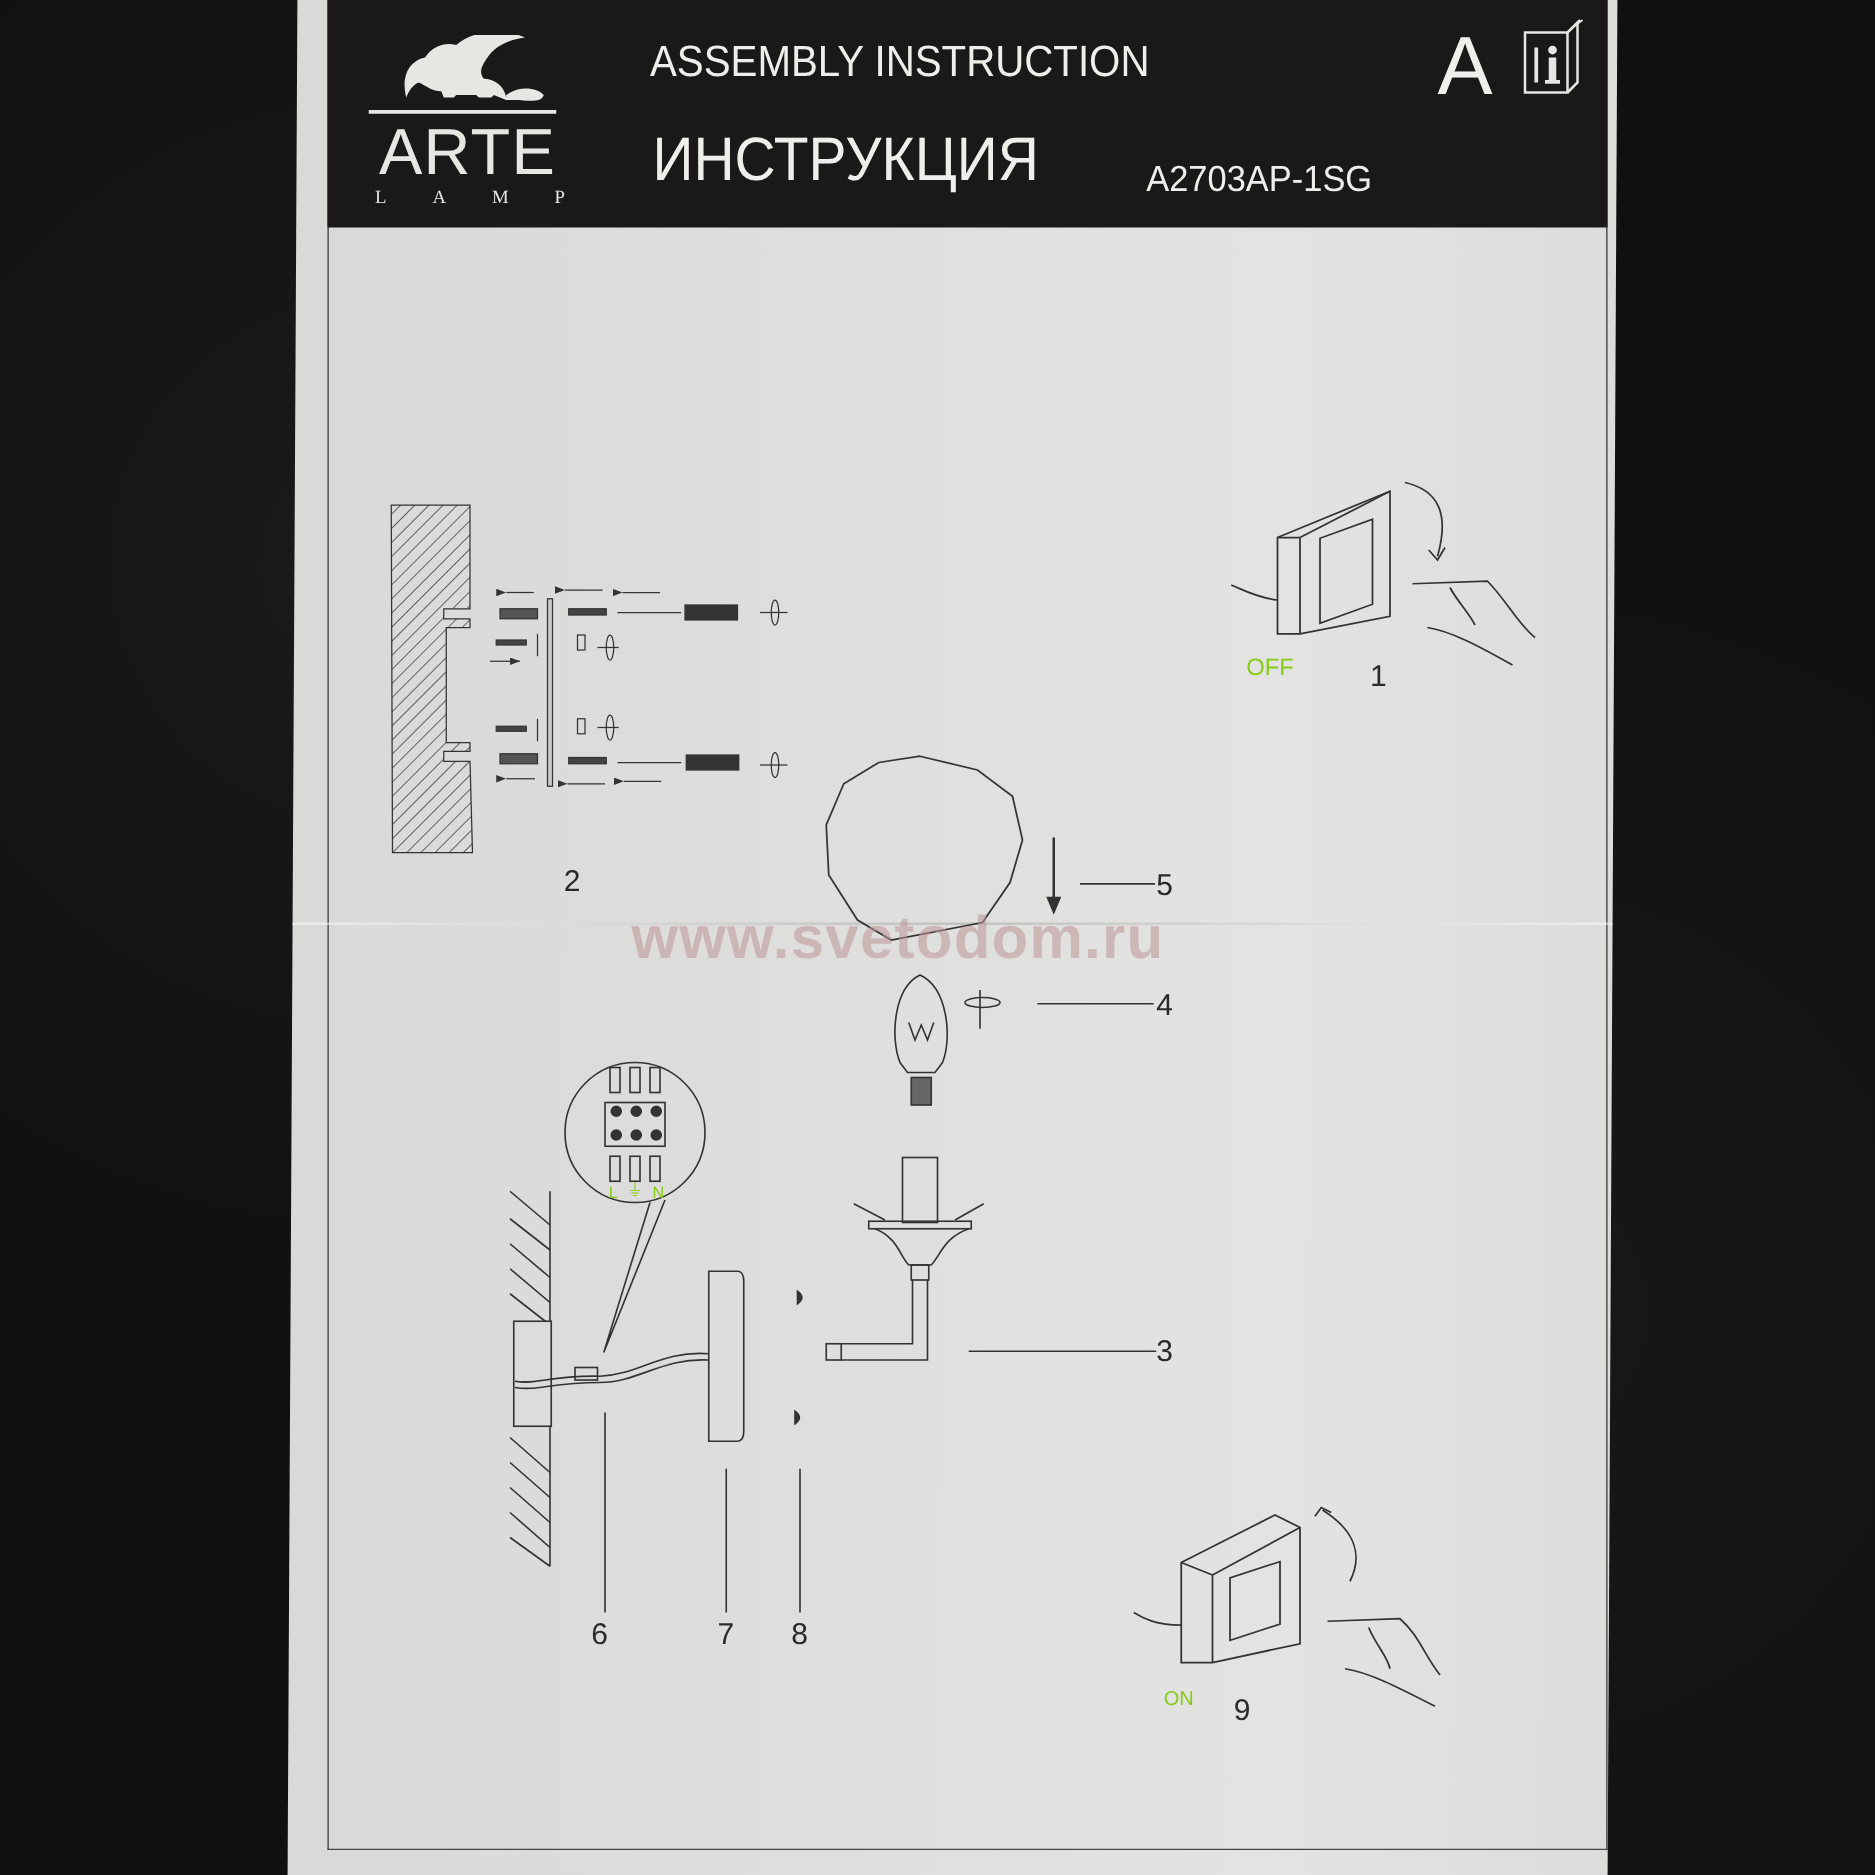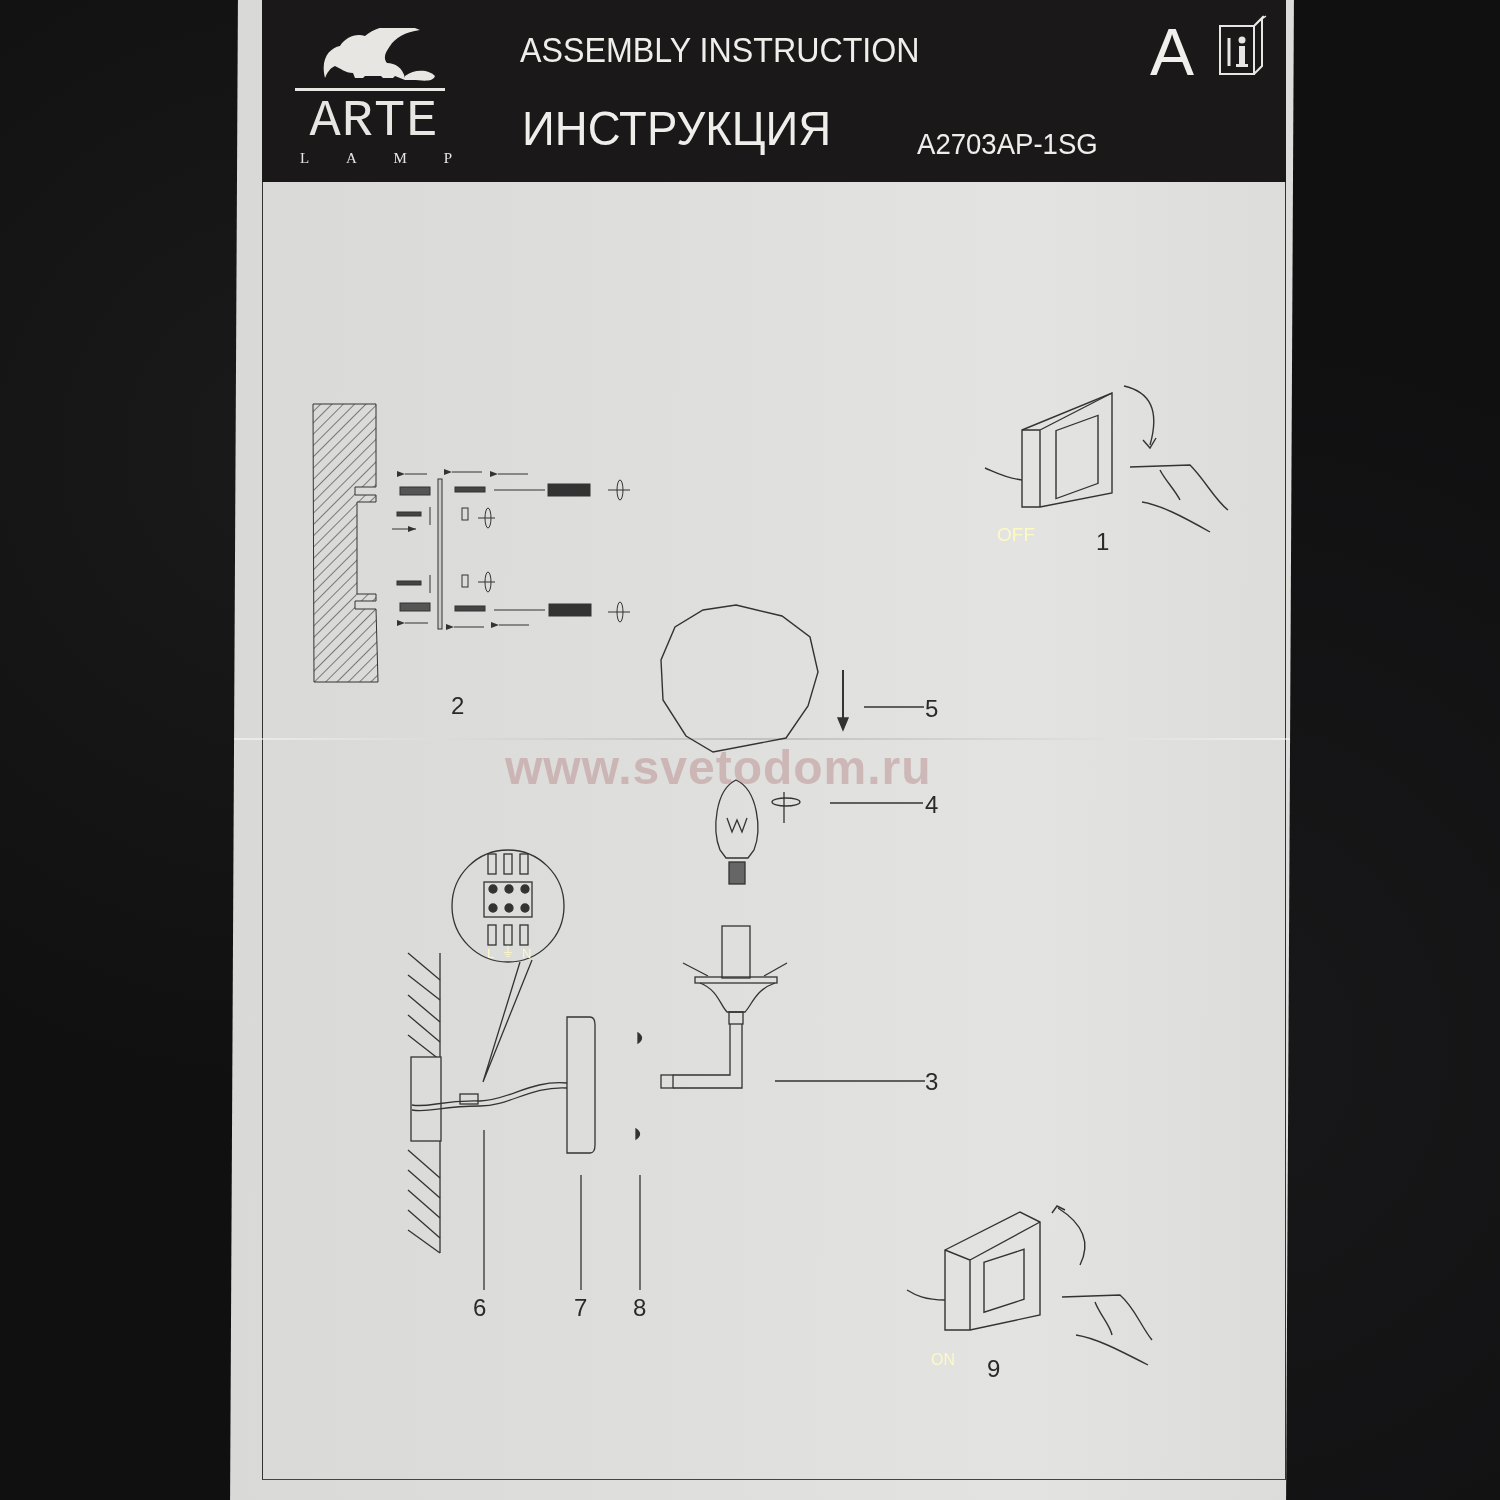--- a/index.html
+++ b/index.html
@@ -25,21 +25,21 @@
     border-left:1.5px solid #333; border-right:1.5px solid #333; border-bottom:1.5px solid #444;
     box-sizing:border-box;
   }
   .header {
     position:absolute; left:262px; top:0; width:1024px; height:182px;
     background:#1a1819;
   }
   .logo { position:absolute; left:290px; top:28px; width:170px; height:150px; }
   .logo-text {
     position:absolute; left:294px; top:92px; width:160px; text-align:center;
-    font-family:Liberation Mono, monospace; color:#e8e6e2; font-size:52px; letter-spacing:1px;
+    font-family:Liberation Sans, sans-serif; color:#e8e6e2; font-size:52px; letter-spacing:1px;
   }
   .logo-sub {
     position:absolute; left:296px; top:150px; width:160px;
     font-family:"Liberation Serif", serif; color:#e8e6e2; font-size:15px;
     display:flex; justify-content:space-between; padding:0 4px; box-sizing:border-box;
   }
   .logo-bar { position:absolute; left:295px; top:88px; width:150px; height:3px; background:#e8e6e2; }
   .h-title {
     position:absolute; left:520px; top:30px; color:#eeeeea; font-size:35px;
     transform:scaleX(0.92); transform-origin:left;
@@ -48,25 +48,25 @@
     position:absolute; left:522px; top:100px; color:#eeeeea; font-size:49px;
     transform:scaleX(0.93); transform-origin:left;
   }
   .h-model {
     position:absolute; left:917px; top:128px; color:#eeeeea; font-size:29px;
     transform:scaleX(0.95); transform-origin:left;
   }
   .h-a { position:absolute; left:1150px; top:14px; color:#f0efeb; font-size:66px; }
   .info-icon { position:absolute; left:1216px; top:14px; width:52px; height:64px; }
 
-  .label { position:absolute; color:#fef9c3; font-size:22px; }
+  .label { position:absolute; color:#84cc16; font-size:22px; }
   .num { position:absolute; color:#2a2a2a; font-size:24px; }
   .watermark {
     position:absolute; left:505px; top:723px; font-size:48px; font-weight:bold;
-    color:rgba(190,150,150,0.55); letter-spacing:1px;margin-top:17px;
+    color:rgba(190,150,150,0.55); letter-spacing:1px;
   }
   .fold { position:absolute; left:234px; top:738px; width:1056px; height:2px;
     background:linear-gradient(90deg, rgba(255,255,255,0.5), rgba(180,180,180,0.7), rgba(255,255,255,0.5)); }
   svg.draw { position:absolute; left:0; top:0; }
 </style>
 </head>
 <body>
 
 <div class="bg-noise"></div>
 <div class="paper"></div>

